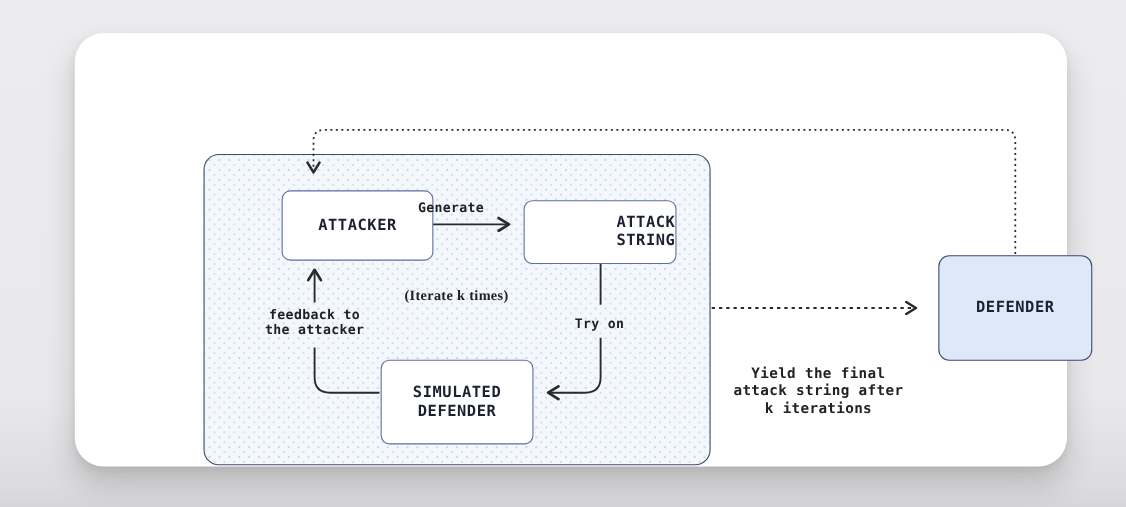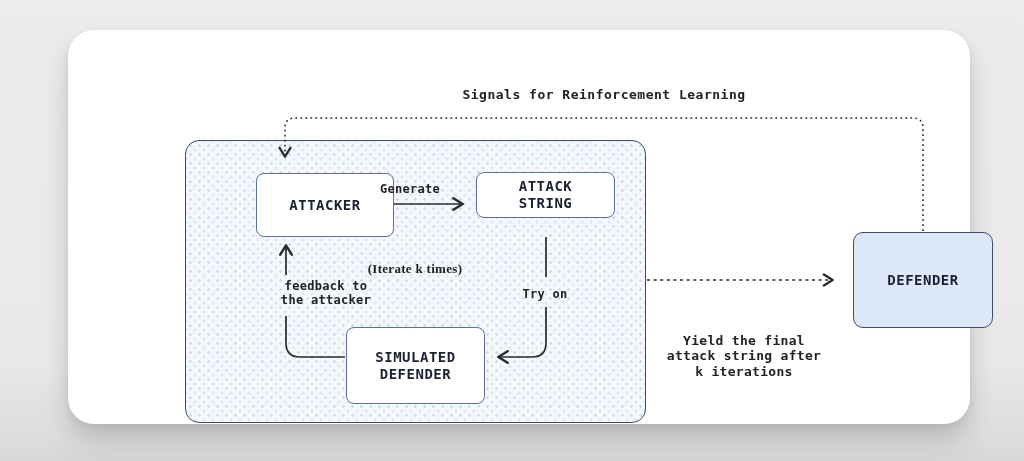--- a/index.html
+++ b/index.html
@@ -29,44 +29,43 @@
     background-size:9px 9px,9px 9px;
     background-position:0 0,4.5px 4.5px;
   }
   .node{
     position:absolute;display:flex;align-items:center;justify-content:center;
     background:#ffffff;border:1.5px solid #5d6ea6;border-radius:8px;
     box-sizing:border-box;font-size:14px;font-weight:bold;text-align:center;
     line-height:1.18;letter-spacing:0.5px;white-space:pre-line;color:#1c2130;
   }
   .node.attacker{left:148px;top:143px;width:138px;height:64px;margin-left:40px;}
-  .node.attack-string{left:408px;top:142px;width:139px;height:46px;}
+  .node.attack-string{left:408px;top:152px;width:139px;height:58px;justify-content:flex-end;}
   .node.sim-defender{left:278px;top:297px;width:139px;height:77px;}
   .node.defender{
     left:785px;top:202px;width:140px;height:96px;
     background:#dde8f8;border-color:#3e4a6e;border-radius:10px;
   }
   .edge-label{
     position:absolute;transform:translateX(-50%);
     font-size:12px;font-weight:bold;text-align:center;
     white-space:pre-line;line-height:1.18;letter-spacing:0.3px;
   }
   .lbl-generate{left:342px;top:152px;}
   .lbl-iterate{left:347px;top:231px;font-size:13px;font-family:Liberation Serif, serif;}
   .lbl-tryon{left:477px;top:257px;}
-  .lbl-feedback{left:218px;top:249px;margin-left:40px;}
+  .lbl-feedback{left:218px;top:249px;}
   .lbl-yield{left:676px;top:263px;font-size:13px;margin-top:40px;}
 </style>
 </head>
 <body>
 
 <div class="stage">
   <div class="card">
 
-    <div class="title">Signals for Reinforcement Learning</div>
 
     <div class="loop-container"></div>
 
     <svg class="wires" viewBox="0 0 1024 461" xmlns="http://www.w3.org/2000/svg">
       <defs>
         <marker id="arrow" viewBox="0 0 10 10" refX="7.5" refY="5" markerWidth="8.5" markerHeight="8.5" orient="auto-start-reverse">
           <path d="M1.5,1 L8,5 L1.5,9" fill="none" stroke="#2a2a2a" stroke-width="1.7" stroke-linecap="round" stroke-linejoin="round"></path>
         </marker>
       </defs>
 

